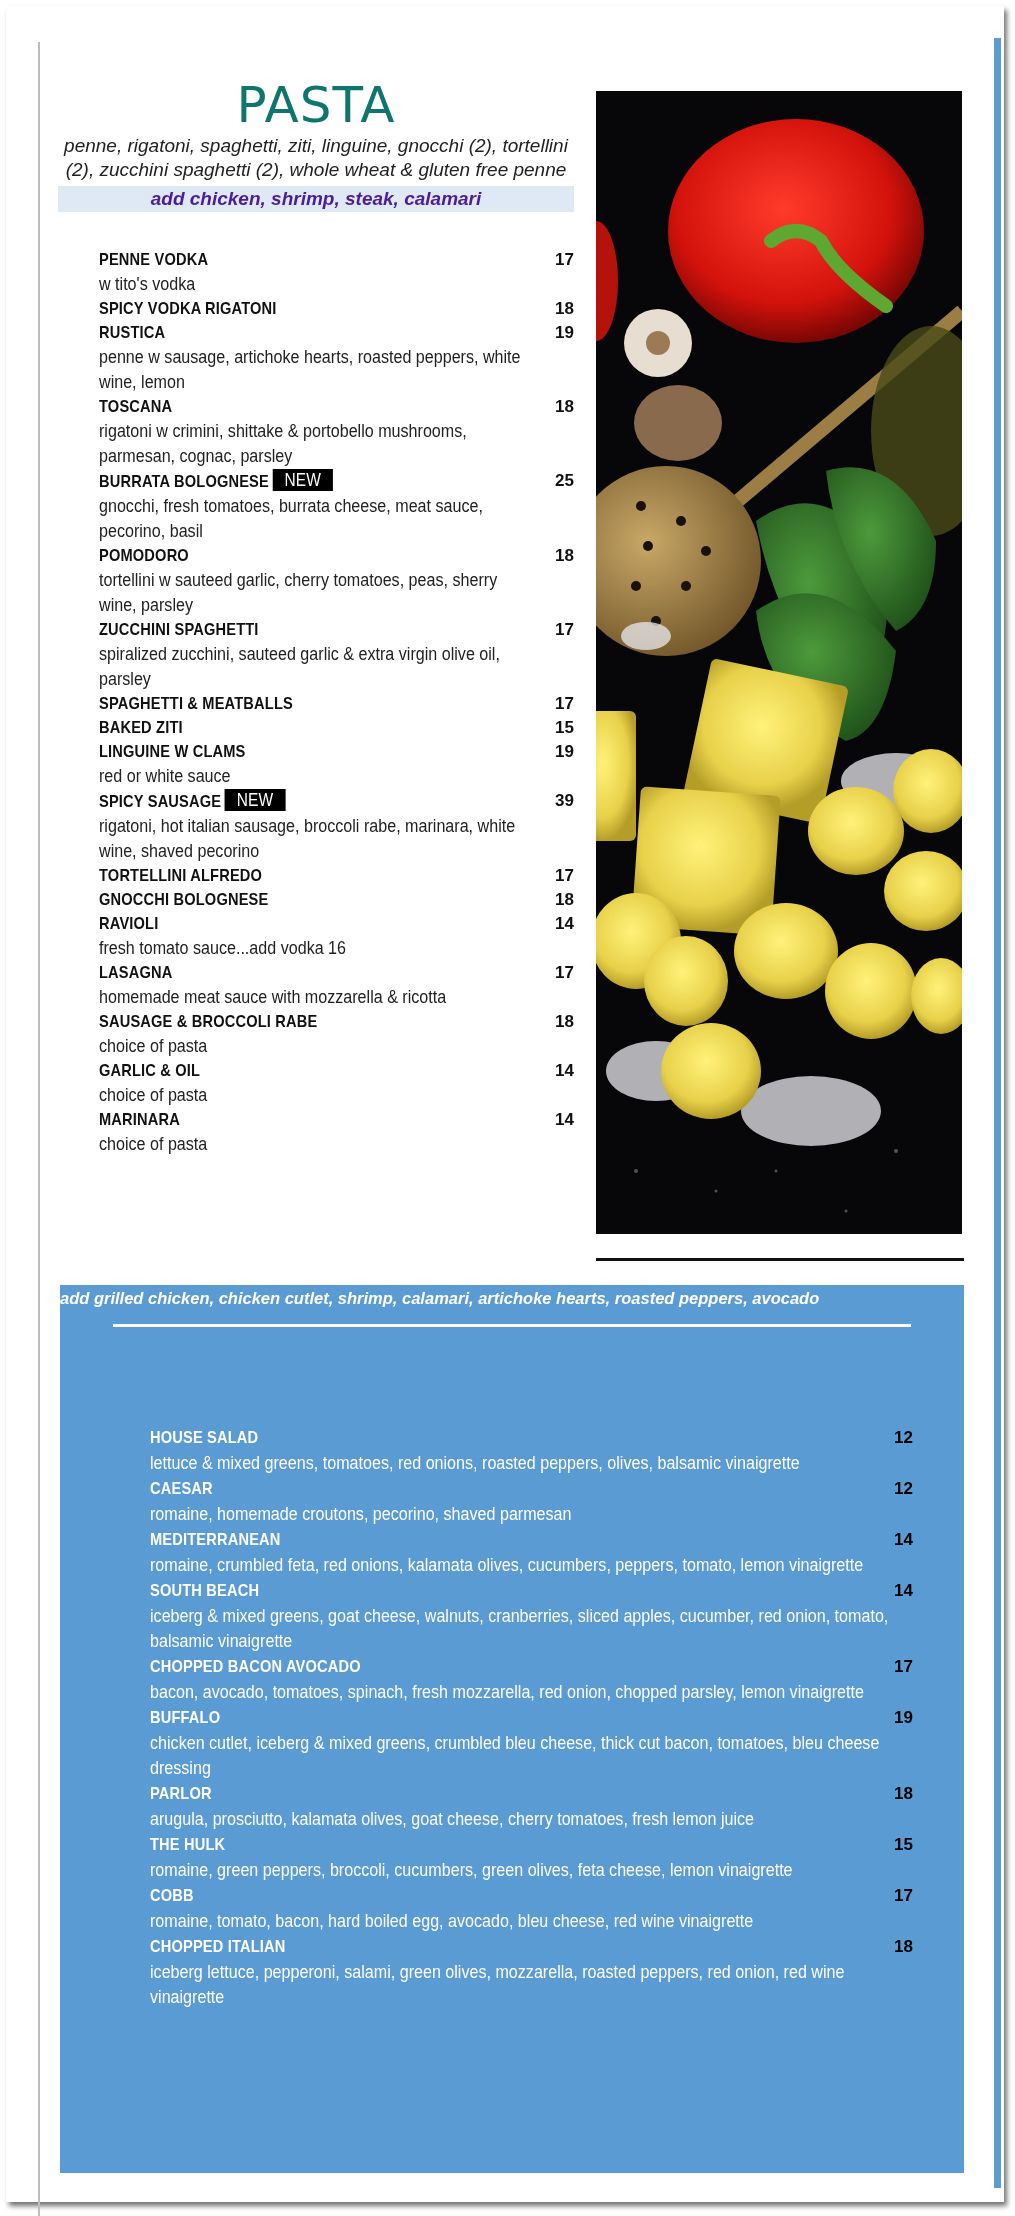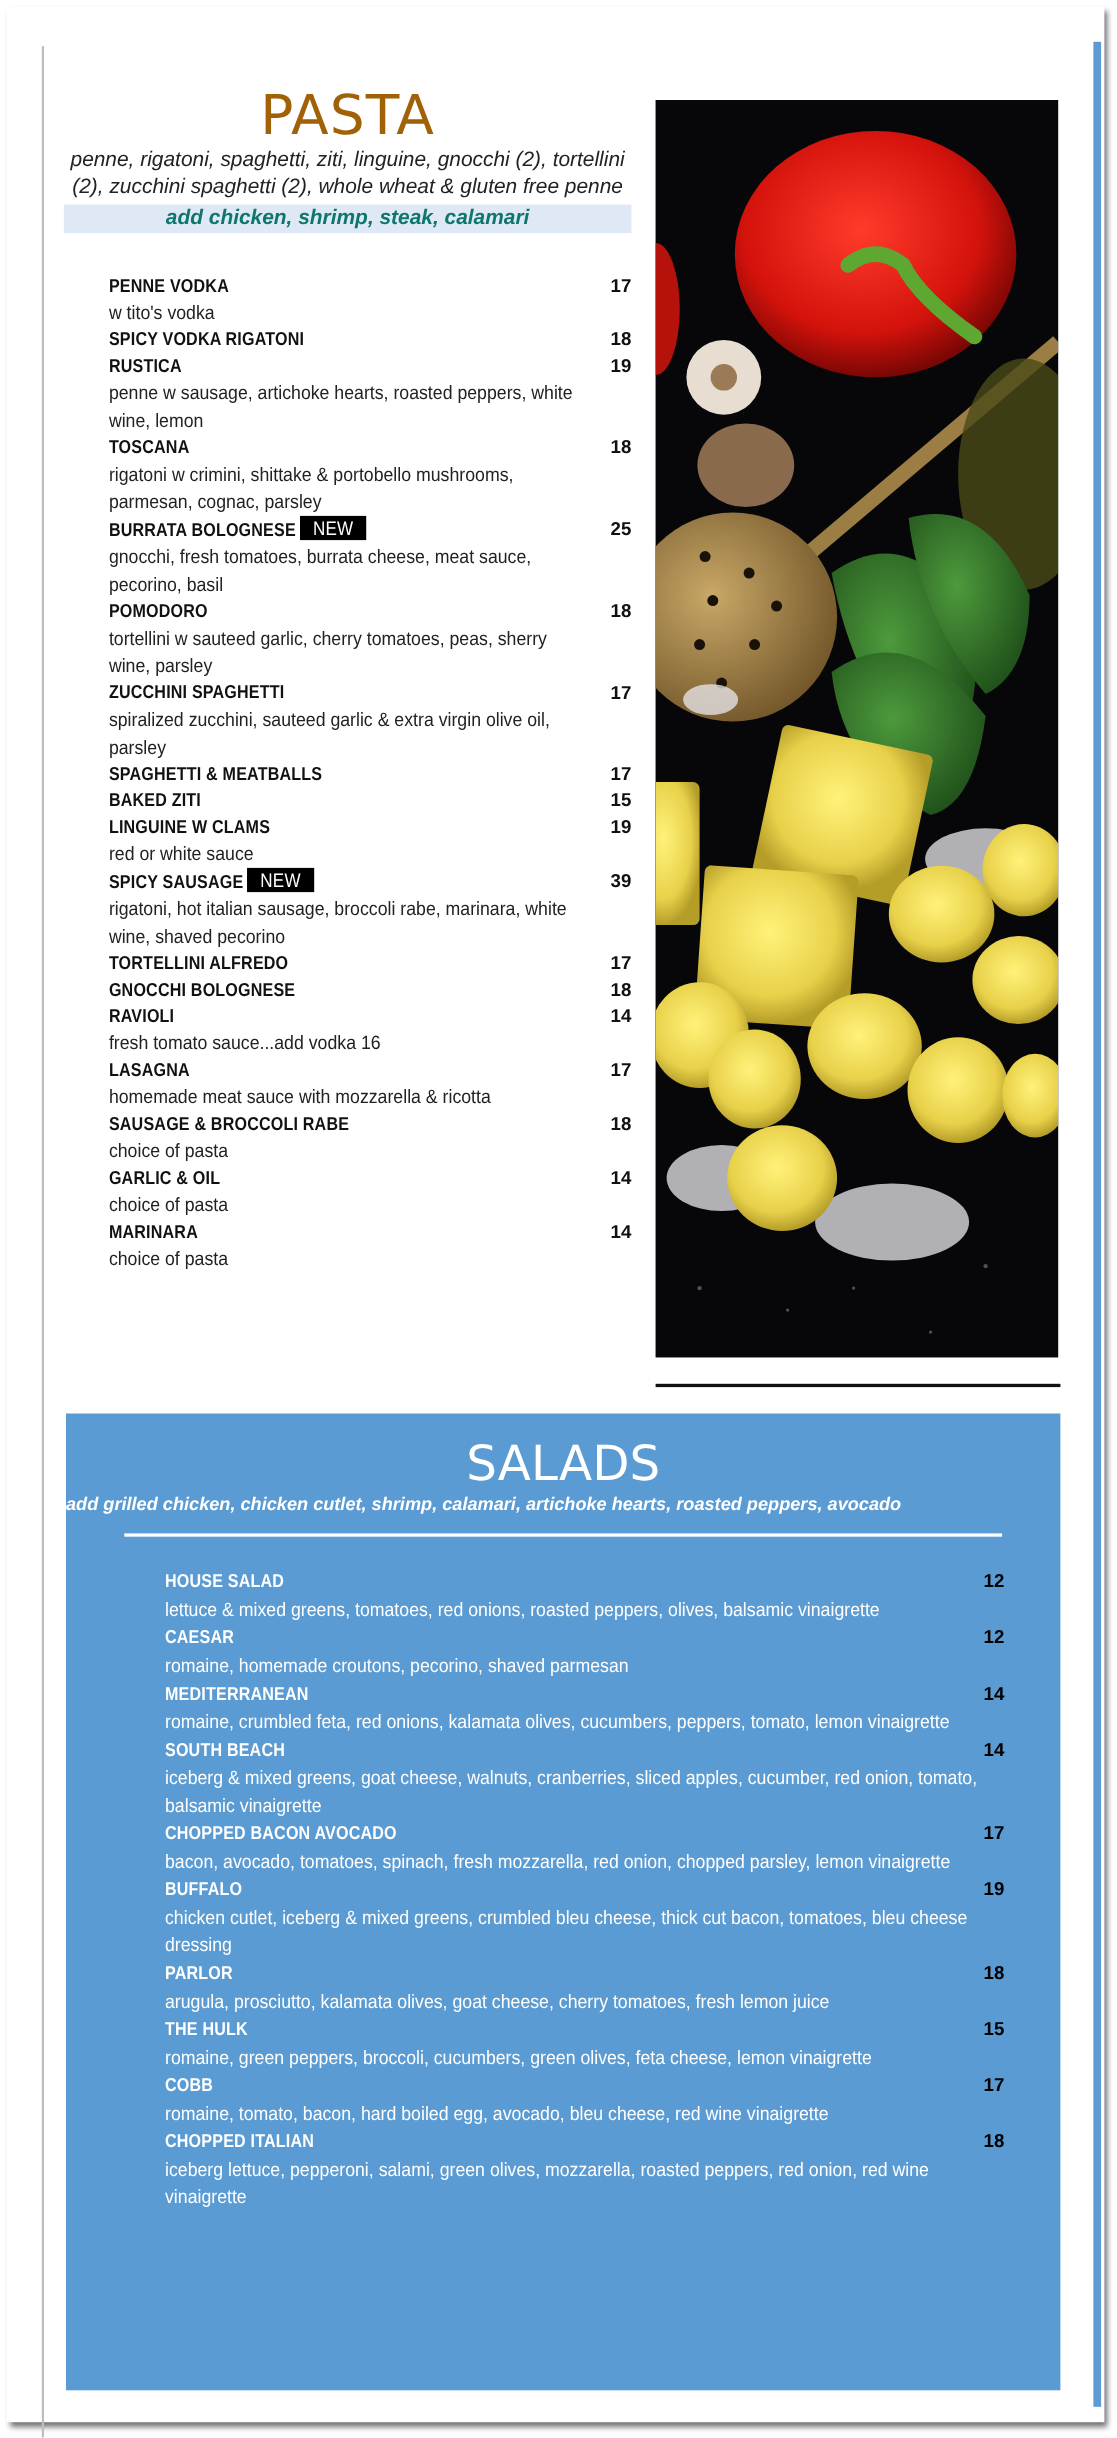--- a/index.html
+++ b/index.html
@@ -3,26 +3,26 @@
 <meta charset="utf-8">
 <style>
   html, body { margin:0; padding:0; }
   body { width:1015px; height:2216px; background:#fff; position:relative; overflow:hidden;
          font-family:"Liberation Sans", sans-serif; }
   .page { position:absolute; left:6px; top:6px; width:998px; height:2196px; background:#fff;
           box-shadow: 3px 4px 5px rgba(0,0,0,0.55); }
   .fold-left { position:absolute; left:38px; top:42px; width:2px; height:2175px; background:#bdbdbd; }
   .edge-right { position:absolute; left:994px; top:38px; width:7px; height:2150px; background:#5d9bd3; }
   .pasta-head { position:absolute; left:58px; top:78px; width:516px; text-align:center; }
-  .pasta-title { font-size:50px; font-weight:400; letter-spacing:1px; color:#a16207; line-height:54px;
+  .pasta-title { font-size:50px; font-weight:400; letter-spacing:1px; color:#0f766e; line-height:54px;
                  font-family:"DejaVu Sans", sans-serif; }
   .pasta-sub { font-size:19px; font-style:italic; color:#222; line-height:24px; margin-top:2px;
                font-family:"Liberation Sans Narrow","Liberation Sans", sans-serif; }
   .pasta-add { margin-top:4px; background:#dfe9f5; font-weight:bold; font-style:italic; font-size:19px;
-               line-height:26px; color:#0f766e; }
+               line-height:26px; color:#4c1d95; }
   .pasta-list { position:absolute; left:62px; top:248px; width:512px; }
   .item { position:relative;margin-left:37px; }
   .name { font-size:17px; font-weight:bold; color:#111; line-height:24px; letter-spacing:0.2px;
           transform:scaleX(0.86); transform-origin:left; display:inline-block; white-space:nowrap; }
   .price { position:absolute; right:0; top:0; font-size:17px; font-weight:bold; color:#111; line-height:24px; }
   .desc { font-size:17.5px; color:#222; line-height:25px; transform:scaleX(0.92); transform-origin:left; width:108%; }
   .badge { display:inline-block; background:#000; color:#fff; font-size:18px; font-weight:400; padding:0 14px;
            margin-left:4px; line-height:22px; vertical-align:1px; }
   .photo { position:absolute; left:596px; top:91px; width:366px; height:1143px; background:#050507; overflow:hidden; }
   .rule { position:absolute; left:596px; top:1258px; width:368px; height:3px; background:#111; }
@@ -144,21 +144,20 @@
         <circle cx="120" cy="1100" r="1.5"></circle>
         <circle cx="300" cy="1060" r="2"></circle>
       <circle cx="250" cy="1120" r="1.5"></circle>
         <circle cx="180" cy="1080" r="1.5"></circle>
     </g>
   </svg>
 </div>
 <div class="rule"></div>
 
 <div class="salads">
-  <div class="salad-title">SALADS</div>
   <div class="salad-sub">add grilled chicken, chicken cutlet, shrimp, calamari, artichoke hearts, roasted peppers, avocado</div>
   <div class="salad-rule"></div>
   <div class="salad-list" id="salad-list">
       <div class="item"><span class="name" style="font-size: 17px; line-height: 26px;"><span>HOUSE SALAD</span></span><span class="price" style="font-size: 17px; line-height: 26px;">12</span><div class="desc" style="width: 108%; font-size: 17.5px; line-height: 25px;">lettuce &amp; mixed greens, tomatoes, red onions, roasted peppers, olives, balsamic vinaigrette</div></div>
       <div class="item"><span class="name" style="font-size: 17px; line-height: 26px;"><span>CAESAR</span></span><span class="price" style="font-size: 17px; line-height: 26px;">12</span><div class="desc" style="width: 108%; font-size: 17.5px; line-height: 25px;">romaine, homemade croutons, pecorino, shaved parmesan</div></div>
       <div class="item"><span class="name" style="font-size: 17px; line-height: 26px;"><span>MEDITERRANEAN</span></span><span class="price" style="font-size: 17px; line-height: 26px;">14</span><div class="desc" style="width: 108%; font-size: 17.5px; line-height: 25px;">romaine, crumbled feta, red onions, kalamata olives, cucumbers, peppers, tomato, lemon vinaigrette</div></div>
       <div class="item"><span class="name" style="font-size: 17px; line-height: 26px;"><span>SOUTH BEACH</span></span><span class="price" style="font-size: 17px; line-height: 26px;">14</span><div class="desc" style="width: 108%; font-size: 17.5px; line-height: 25px;">iceberg &amp; mixed greens, goat cheese, walnuts, cranberries, sliced apples, cucumber, red onion, tomato, balsamic vinaigrette</div></div>
       <div class="item"><span class="name" style="font-size: 17px; line-height: 26px;"><span>CHOPPED BACON AVOCADO</span></span><span class="price" style="font-size: 17px; line-height: 26px;">17</span><div class="desc" style="width: 108%; font-size: 17.5px; line-height: 25px;">bacon, avocado, tomatoes, spinach, fresh mozzarella, red onion, chopped parsley, lemon vinaigrette</div></div>
       <div class="item"><span class="name" style="font-size: 17px; line-height: 26px;"><span>BUFFALO</span></span><span class="price" style="font-size: 17px; line-height: 26px;">19</span><div class="desc" style="width: 108%; font-size: 17.5px; line-height: 25px;">chicken cutlet, iceberg &amp; mixed greens, crumbled bleu cheese, thick cut bacon, tomatoes, bleu cheese dressing</div></div>
       <div class="item"><span class="name" style="font-size: 17px; line-height: 26px;"><span>PARLOR</span></span><span class="price" style="font-size: 17px; line-height: 26px;">18</span><div class="desc" style="width: 108%; font-size: 17.5px; line-height: 25px;">arugula, prosciutto, kalamata olives, goat cheese, cherry tomatoes, fresh lemon juice</div></div>

